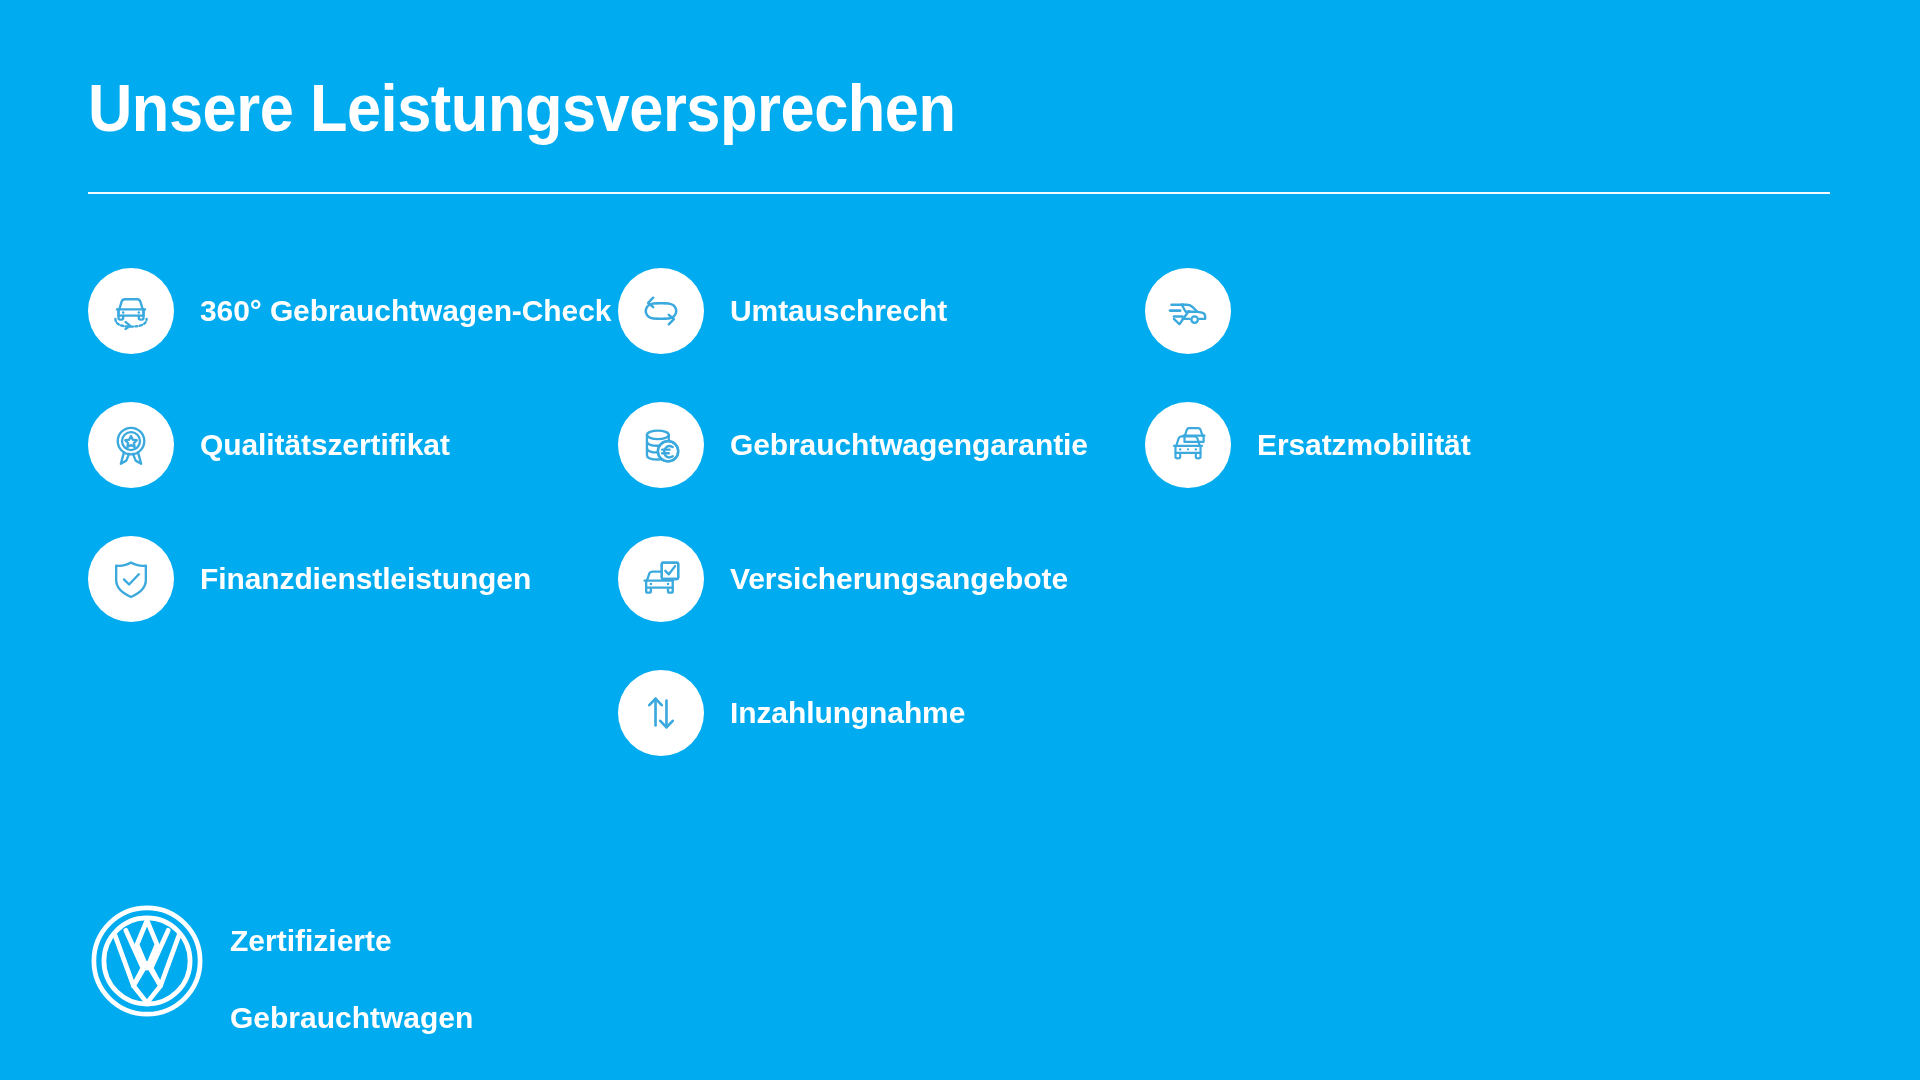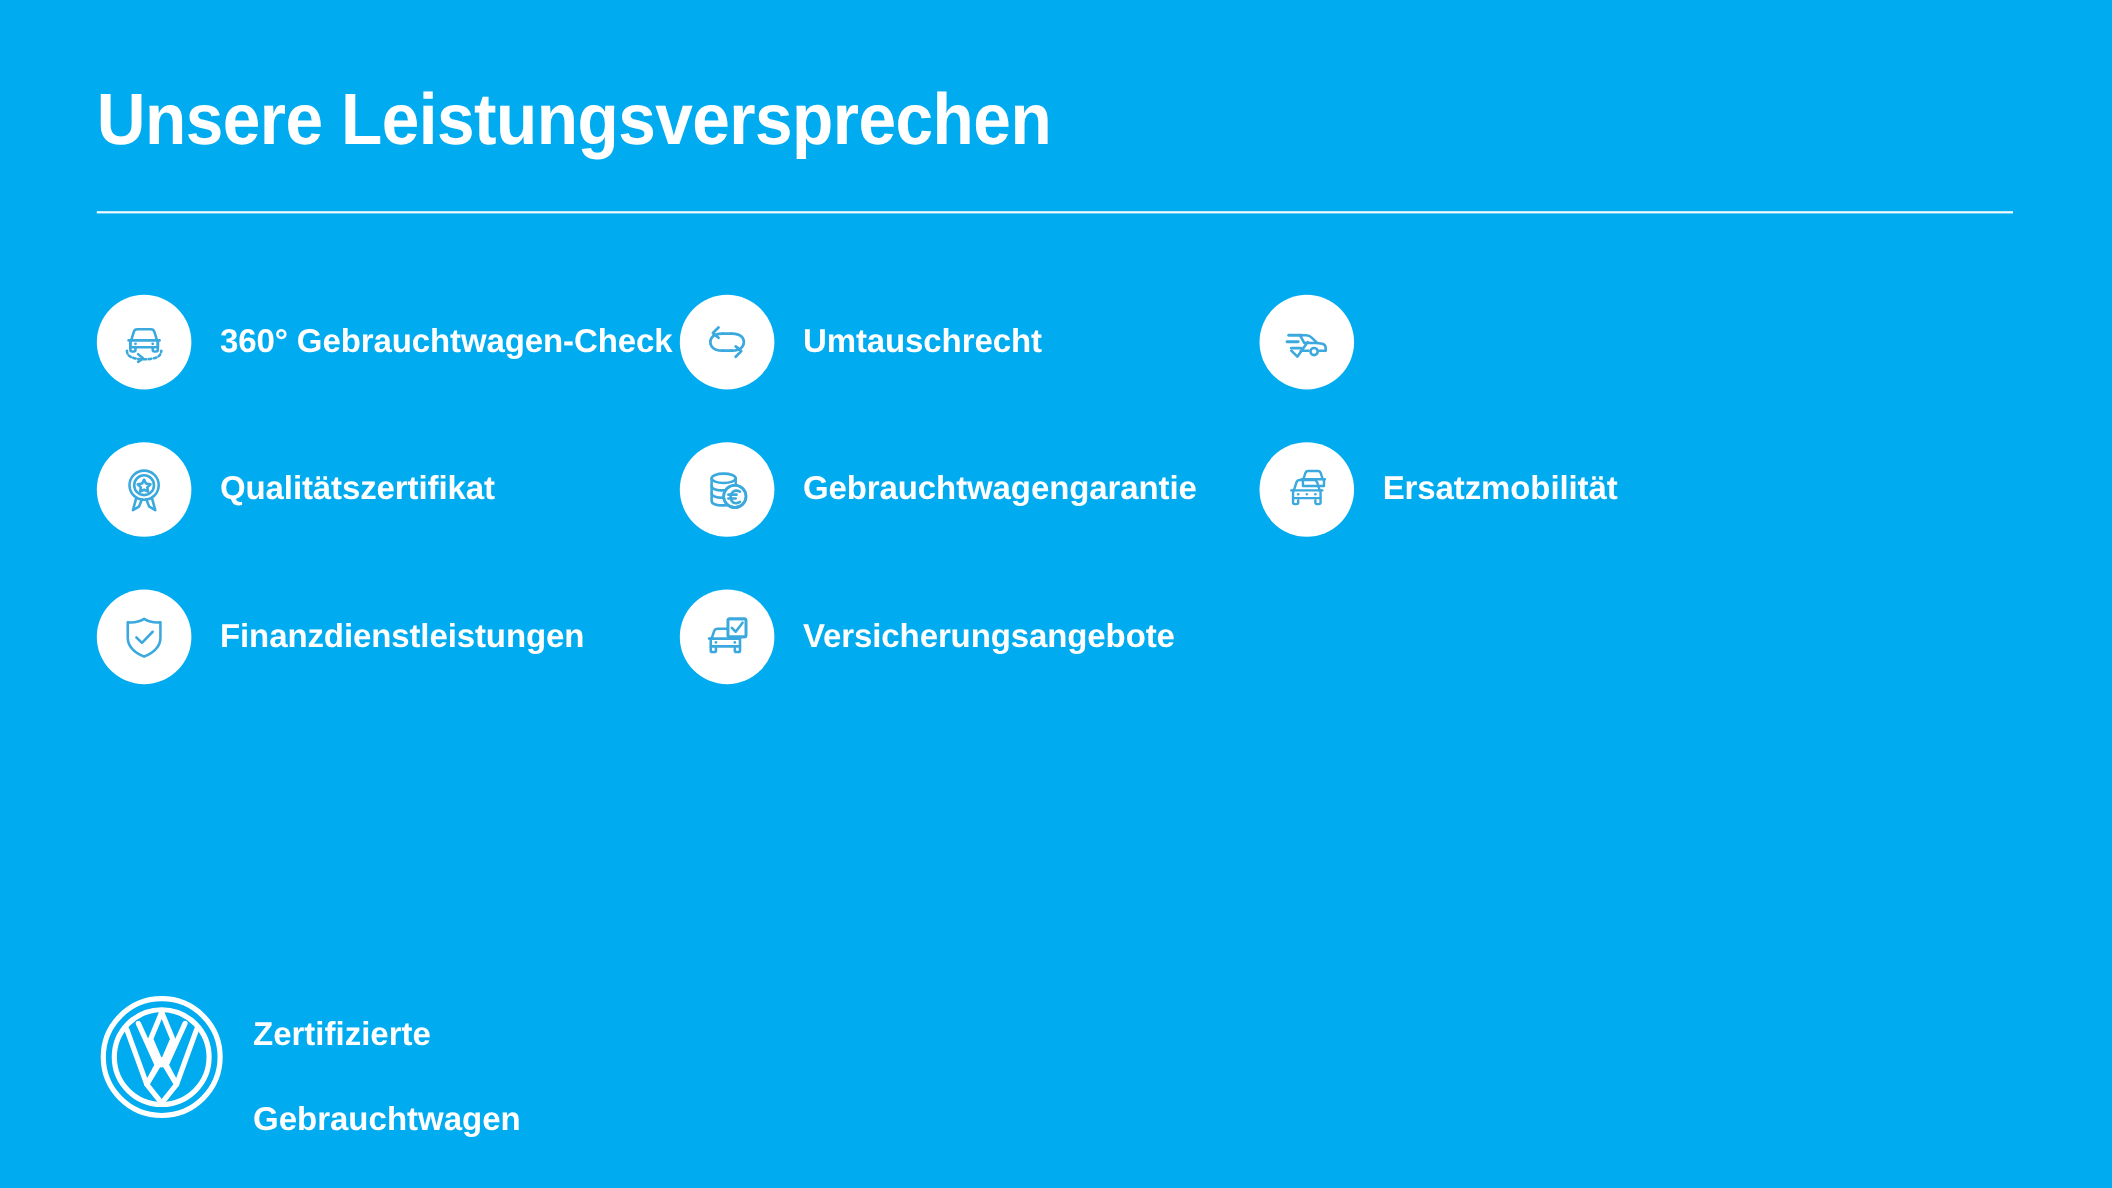--- a/index.html
+++ b/index.html
@@ -226,20 +226,31 @@
             <circle cx="19" cy="38.5" r="1.6" fill="#3BA9DD" stroke="none"></circle>
             <circle cx="41" cy="38.5" r="1.6" fill="#3BA9DD" stroke="none"></circle>
             <rect x="33" y="11" width="21" height="21" rx="1.5" fill="#ffffff"></rect>
             <rect x="33" y="11" width="21" height="21" rx="1.5"></rect>
             <path d="M37.5 21.5 L42 26 L50 15.5"></path>
           </svg>
         </span>
         <span class="feature-label">Versicherungsangebote</span>
       </div>
 
+      <div class="feature">
+        <span class="badge">
+          <svg viewBox="0 0 64 64" fill="none" stroke="#3BA9DD" stroke-width="3.4" stroke-linecap="round" stroke-linejoin="round">
+            <path d="M25 48 L25 14"></path>
+            <path d="M17 22 L25 13.5 L33 22"></path>
+            <path d="M39 16 L39 50"></path>
+            <path d="M31 42 L39 50.5 L47 42"></path>
+          </svg>
+        </span>
+        <span class="feature-label">Inzahlungnahme</span>
+      </div>
 
     </div>
 
     <div class="column col-3">
 
       <div class="feature">
         <span class="badge">
           <svg viewBox="0 0 64 64" fill="none" stroke="#3BA9DD" stroke-width="3" stroke-linecap="round" stroke-linejoin="round">
             <path d="M24 24 L31 24 Q35 24 38 27 L44 33 L50 34 Q54 35 54 39 L54 42 L47 42"></path>
             <path d="M34 42 L25 42"></path>

